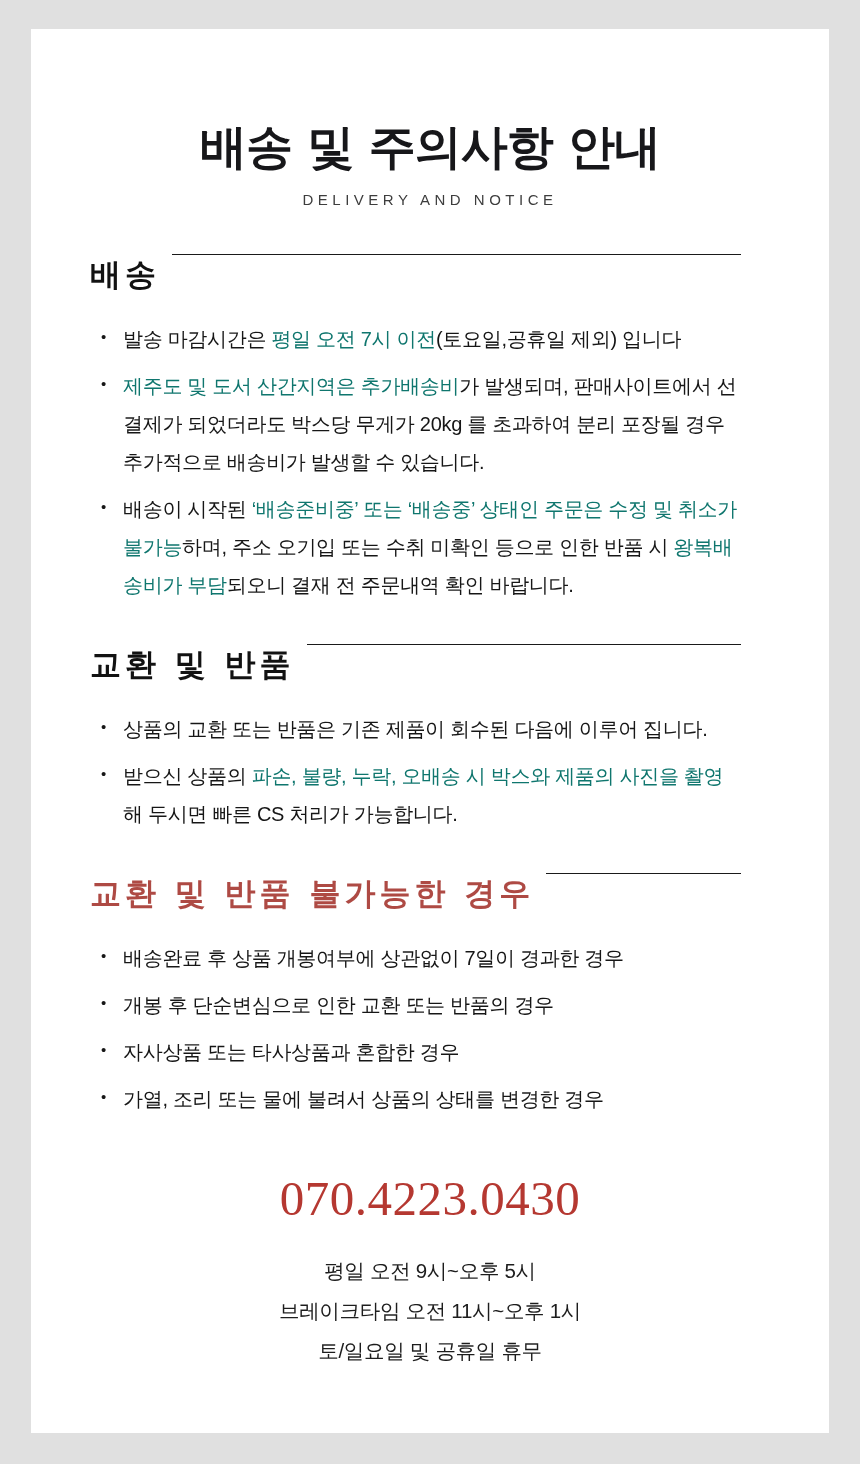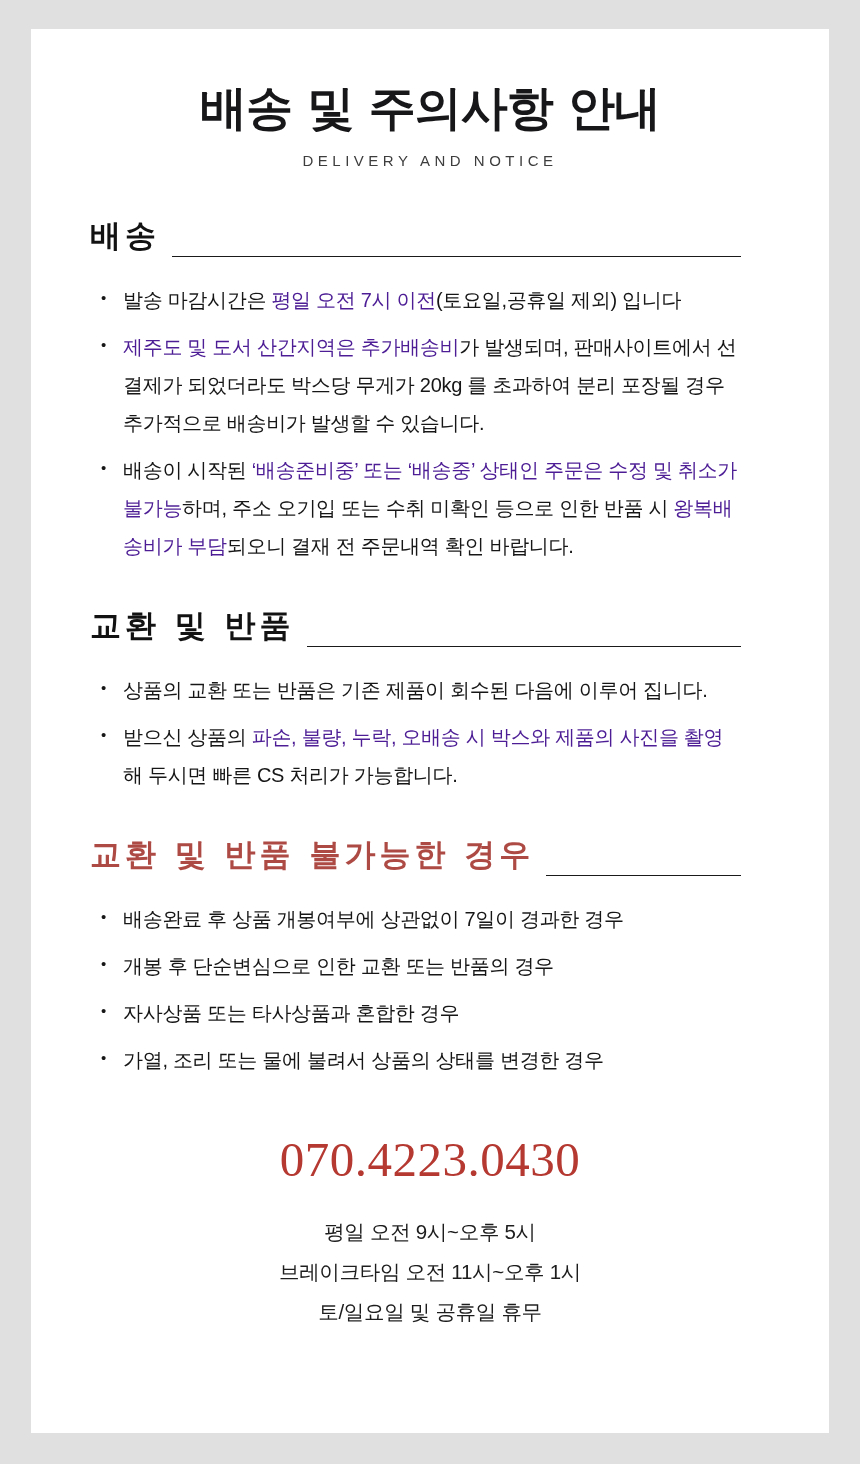--- a/index.html
+++ b/index.html
@@ -18,21 +18,21 @@
   .card {
     position: absolute;
     left: 31px;
     top: 29px;
     width: 798px;
     height: 1404px;
     background: #ffffff;
     box-sizing: border-box;
     padding-top: 50px;
   }
-  .hero { text-align: center; }
+  .hero { text-align: center; margin-top: 39px; }
   .hero-title {
     font-family: "DejaVu Serif", "Liberation Serif", serif;
     font-weight: 700;
     font-size: 47px;
     letter-spacing: -1px;
     color: #17171a;
     line-height: 1.25;
   }
   .hero-subtitle {
     margin-top: 14px;
@@ -41,21 +41,21 @@
     color: #3d3d3d;
   }
   .content {
     box-sizing: border-box;
     padding: 0 88px 0 59px;
   }
   .section { margin-top: 40px; }
   .section.tight { margin-top: 46px; }
   .sec-header {
     display: flex;
-    align-items: flex-end;
+    align-items: flex-start;
     gap: 12px;
   }
   .sec-title {
     font-family: "DejaVu Serif", "Liberation Serif", serif;
     font-weight: 700;
     font-size: 31px;
     letter-spacing: 4px;
     color: #121212;
     white-space: nowrap;
   }
@@ -77,21 +77,21 @@
   }
   .bullet::before {
     content: "\2022";
     position: absolute;
     left: 11px;
     top: -2px;
     font-size: 15px;
     line-height: 38px;
     color: #161616;
   }
-  .red-text { color: #4c1d95; text-align: center; }
+  .red-text { color: #0f766e; text-align: center; }
   .footer { text-align: center; margin-top: 52px; }
   .footer-note {
     font-size: 15.5px;
     font-weight: 700;
     letter-spacing: -0.3px;
     color: #101010;
   }
   .service {
     margin-top: 20px;
     display: flex;

